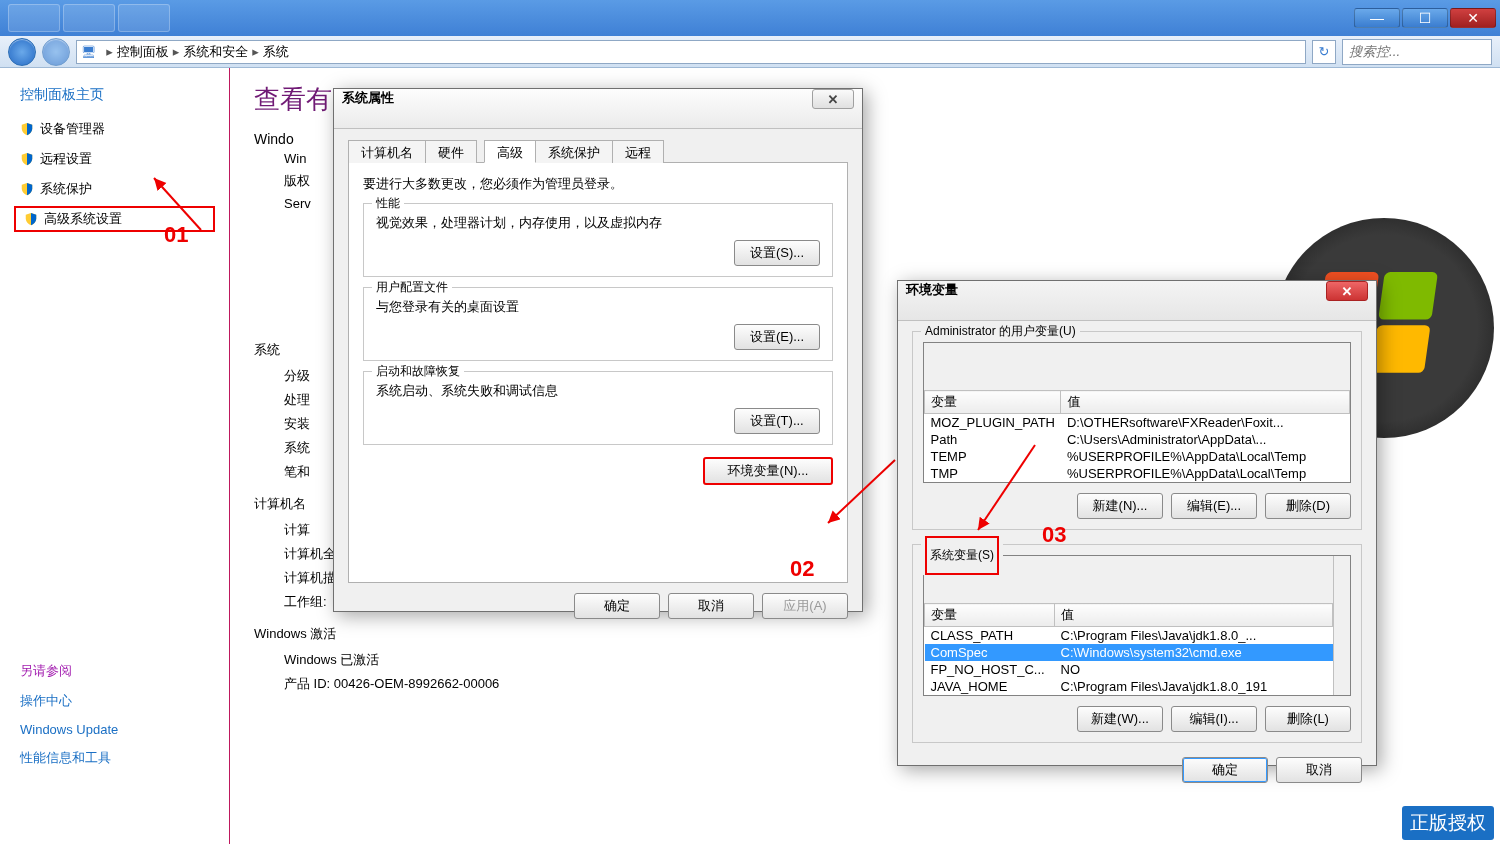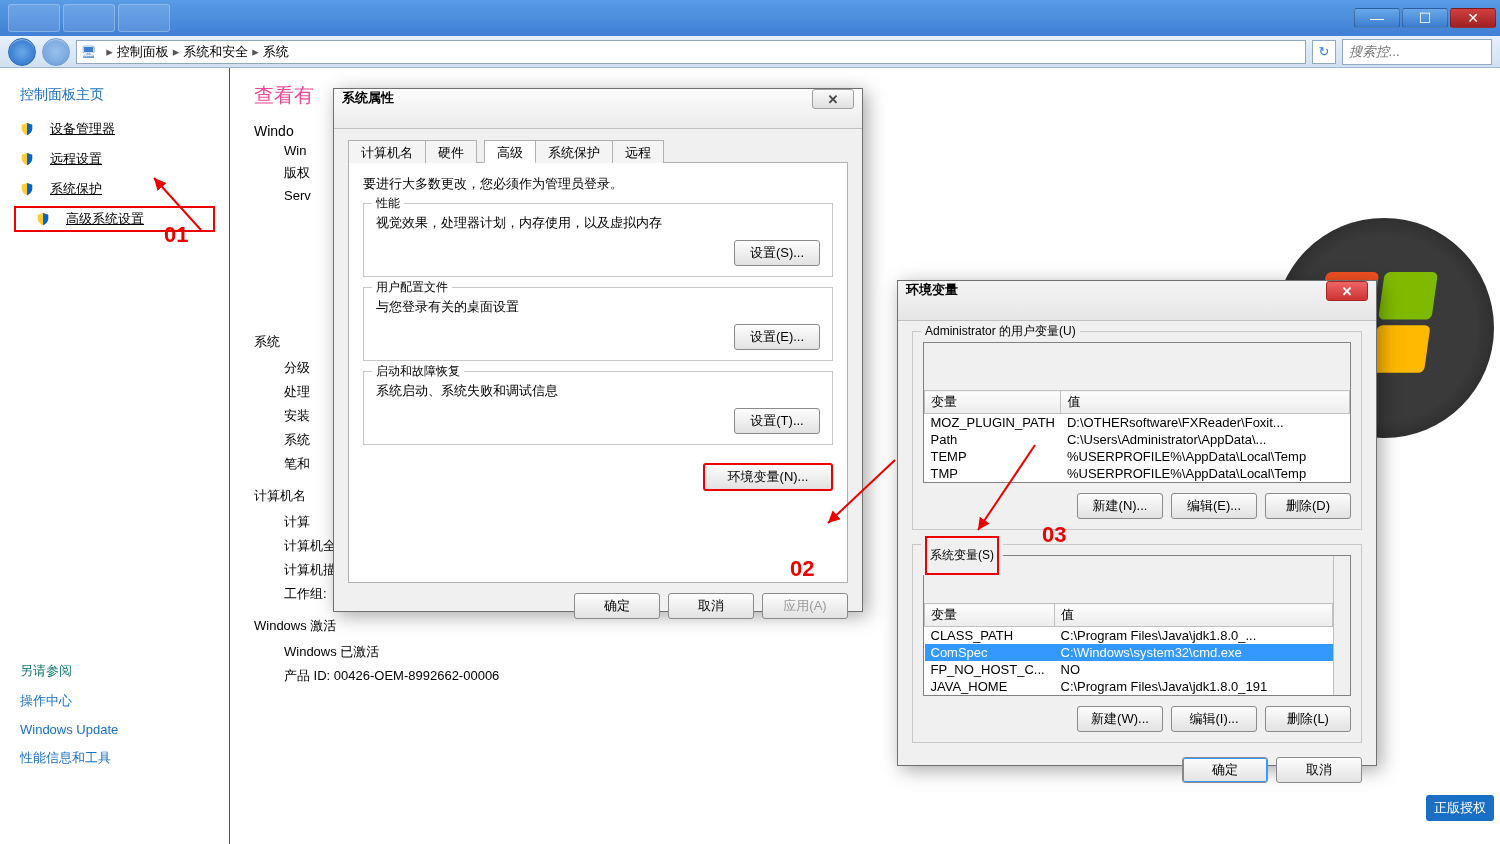--- a/index.html
+++ b/index.html
@@ -14,36 +14,36 @@
 .addrbar{height:32px;background:linear-gradient(to bottom,#e8f0fa,#d0e0f2);display:flex;align-items:center;padding:0 8px;gap:6px;border-bottom:1px solid #9fb9d5;}
 .navbtn{width:28px;height:28px;border-radius:50%;background:radial-gradient(circle,#6aa9ea 0%,#3a7dd0 70%);border:1px solid #2a6db5;box-shadow:inset 0 1px 1px rgba(255,255,255,.5);}
 .crumbar{flex:1;height:24px;background:#fff;border:1px solid #8fa8c5;display:flex;align-items:center;padding:0 4px;font-size:13px;}
 .crumb-sep{margin:0 4px;color:#555;}
 .refresh{width:24px;height:24px;background:#fff;border:1px solid #8fa8c5;display:flex;align-items:center;justify-content:center;color:#3a7dd0;}
 .search{width:150px;height:24px;background:#fff;border:1px solid #8fa8c5;padding:12px 6px;color:#888;font-style:italic;}
 
 .content{display:flex;height:calc(100% - 68px);background:#fff;}
 .sidebar{width:230px;background:#fff;padding:18px 20px;border-right:1px solid #be185d;}
 .sidetitle{color:#1a6fc4;font-size:14px;margin-bottom:16px;}
-.sideitem{display:flex;align-items:center;gap:16px;margin-bottom:12px;font-size:13px;text-decoration:underline;}
+.sideitem{display:flex;align-items:center;gap:6px;margin-bottom:12px;font-size:13px;}
 .shield{width:14px;height:14px;display:inline-block;}
 .shield svg{width:14px;height:14px;}
-.sidehl{border:2px solid #e00;padding:2px 20px;margin:-4px -6px 10px -6px;}
+.sidehl{border:2px solid #e00;padding:2px 8px;margin:-4px -6px 10px -6px;}
 .anno{position:absolute;color:#e00;font-size:22px;font-weight:bold;font-family:Arial;}
 .arrow{position:absolute;}
 .arrow svg{overflow:visible;}
 
 .main{flex:1;padding:14px 24px;position:relative;}
-.mainhead{color:#ec4899;font-size:20px;margin-bottom:14px;font-family:Liberation Serif, serif;}
+.mainhead{color:#701a75;font-size:26px;margin-bottom:14px;font-family:Liberation Serif, serif;}
 .seclabel{font-size:14px;margin-bottom:4px;}
 .rowline{display:flex;margin-bottom:6px;}
 .rowlabel{width:180px;padding-left:30px;}
 .rowval{flex:1;}
 .sechead{font-size:13px;margin:14px 0 8px 0;}
-.seealso{color:#0f766e;margin-top:26px;}
+.seealso{color:#a21caf;margin-top:26px;}
 .seelink{margin:12px 0;color:#1a6fc4;}
 
 
 .winlogo{position:absolute;right:6px;top:150px;width:220px;height:220px;border-radius:50%;background:radial-gradient(circle,#3a3a3a 60%,#111 100%);display:flex;align-items:center;justify-content:center;}
 
 
 .dialog{position:absolute;background:#f0f0f0;border:1px solid #707070;box-shadow:4px 4px 18px rgba(0,0,0,.35);}
 .dlgtitle{height:40px;background:linear-gradient(to bottom,#fdfdfd,#ebebeb);border-bottom:1px solid #c0c0c0;display:flex;align-items:flex-start;padding:0 8px;font-size:13px;font-weight:bold;}
 .dlgclose{margin-left:auto;width:42px;height:20px;border:1px solid #a0a0a0;border-radius:3px;background:linear-gradient(to bottom,#fafafa,#e0e0e0);display:flex;align-items:center;justify-content:center;font-size:13px;color:#444;}
 .dlgclose.red{background:linear-gradient(to bottom,#e66,#c33);color:#fff;border-color:#a22;}
@@ -61,21 +61,21 @@
 .winbtn.dis{color:#999;}
 .envhl{border:2px solid #e00;padding:9px 3px;display:inline-block;}
 
 .vartable{width:100%;border:1px solid #828282;background:#fff;font-family:"SimSun",monospace;font-size:13px;border-collapse:collapse;}
 .vartable th{background:linear-gradient(to bottom,#fdfdfd,#ececec);border:1px solid #c0c0c0;text-align:left;padding:2px 6px;font-weight:normal;}
 .vartable td{padding:1px 6px;white-space:nowrap;overflow:hidden;}
 .vartable tr.sel td{background:#3399ff;color:#fff;}
 .scrolltrack{width:17px;background:#f0f0f0;border-left:1px solid #c0c0c0;}
 .tablewrap{display:flex;border:1px solid #828282;}
 .tablewrap .vartable{border:none;flex:1;margin-top:47px;}
-.genuine{position:absolute;right:6px;bottom:23px;background:#1a6fc4;color:#fff;font-size:13px;padding:4px 8px;border-radius:3px;text-align:center;}
+.genuine{position:absolute;right:6px;bottom:4px;background:#1a6fc4;color:#fff;font-size:19px;padding:4px 8px;border-radius:3px;text-align:center;}
 </style>
 </head>
 <body>
 
 <div class="taskbar-apps">
   <div class="app-ico"></div>
   <div class="app-ico"></div>
   <div class="app-ico"></div>
 </div>
 
@@ -254,21 +254,21 @@
             <button class="winbtn">设置(E)...</button>
           </div>
       </div>
       <div class="groupbox">
         <div class="grouptitle" style="background:#fff">启动和故障恢复</div>
         <div class="txt">系统启动、系统失败和调试信息</div>
         <div class="rbtns">
             <button class="winbtn">设置(T)...</button>
           </div>
       </div>
-      <div class="rbtns" style="margin-top:18px">
+      <div class="rbtns" style="margin-top:12px">
         <button class="winbtn hl" style="min-width:130px">环境变量(N)...</button>
       </div>
     </div>
     <div class="rbtns" style="margin-top:10px">
       <button class="winbtn">确定</button>
       <button class="winbtn">取消</button>
       <button class="winbtn dis">应用(A)</button>
     </div>
   </div>
 </div>

